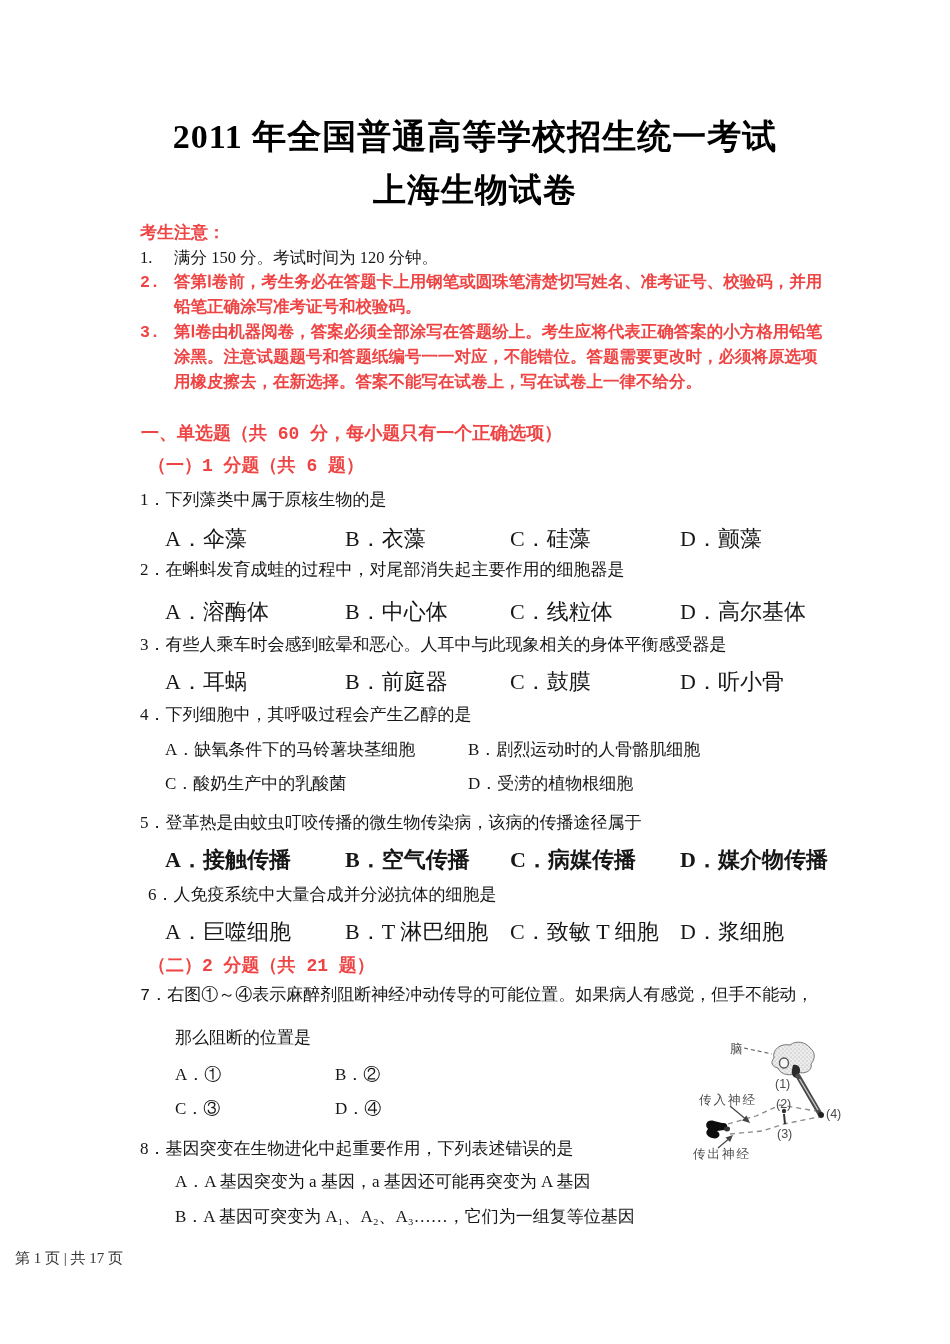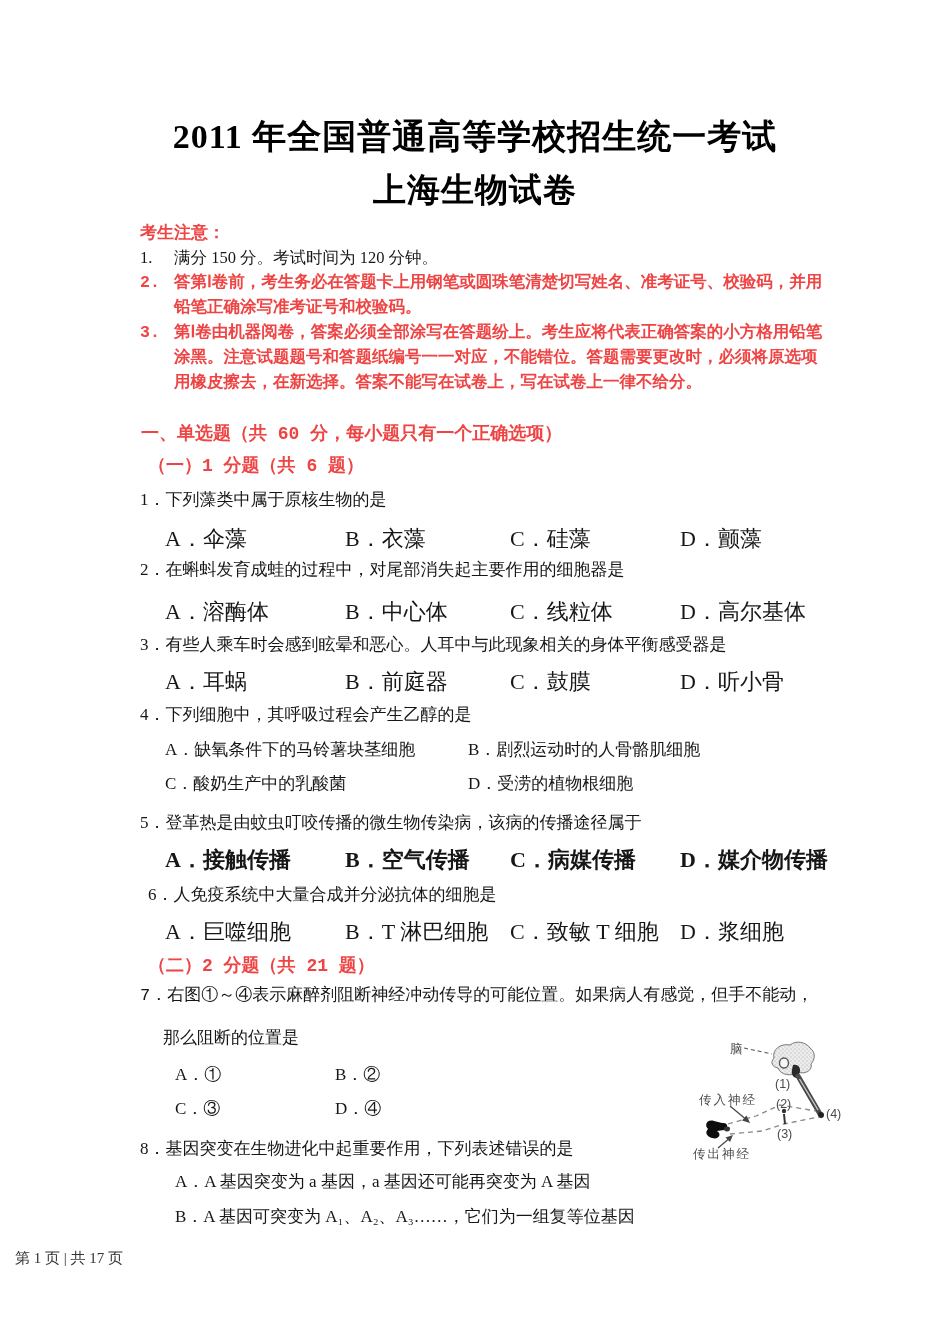--- a/index.html
+++ b/index.html
@@ -106,21 +106,21 @@
   <div class="abs opt4" style="top:917px;">
     <span>A．巨噬细胞</span>
     <span>B．T 淋巴细胞</span>
     <span>C．致敏 T 细胞</span>
     <span>D．浆细胞</span>
   </div>
 
   <div class="abs sec hei nowrap" style="top:953px;left:148px;">（二）2 分题（共 21 题）</div>
 
   <div class="abs stem nowrap" style="top:985px;left:140px;font-family:Liberation Mono, monospace;">7．右图①～④表示麻醉剂阻断神经冲动传导的可能位置。如果病人有感觉，但手不能动，</div>
-  <div class="abs stem nowrap" style="top:1027px;left:163px;">那么阻断的位置是</div>
+  <div class="abs stem nowrap" style="top:1027px;left:175px;">那么阻断的位置是</div>
   <div class="abs opt2n" style="top:1063px;">
     <span>A．①</span>
     <span>B．②</span>
   </div>
   <div class="abs opt2n" style="top:1097px;">
     <span>C．③</span>
     <span>D．④</span>
   </div>
 
   <svg class="abs fig" viewBox="0 0 225 135">

